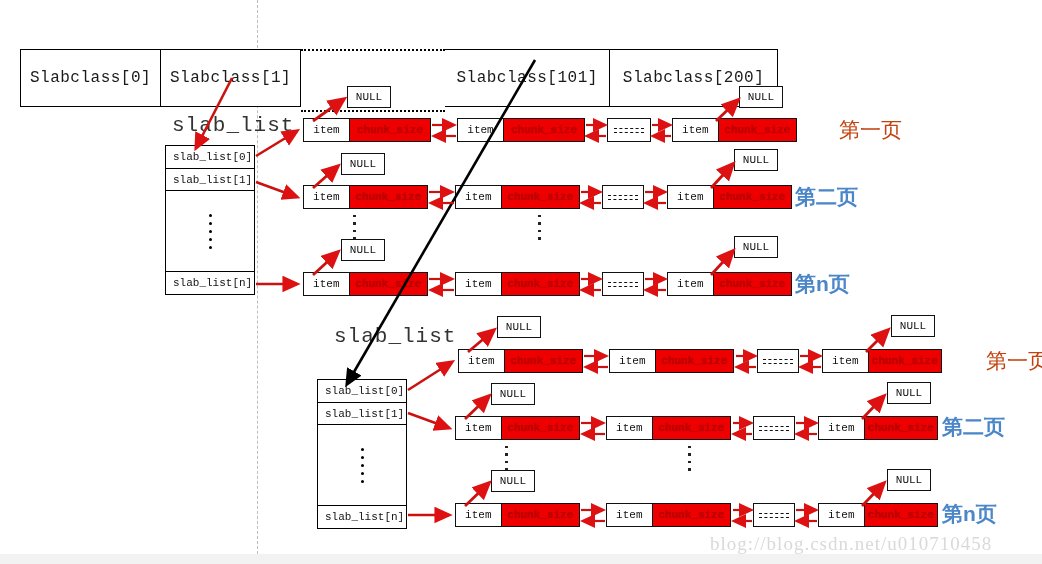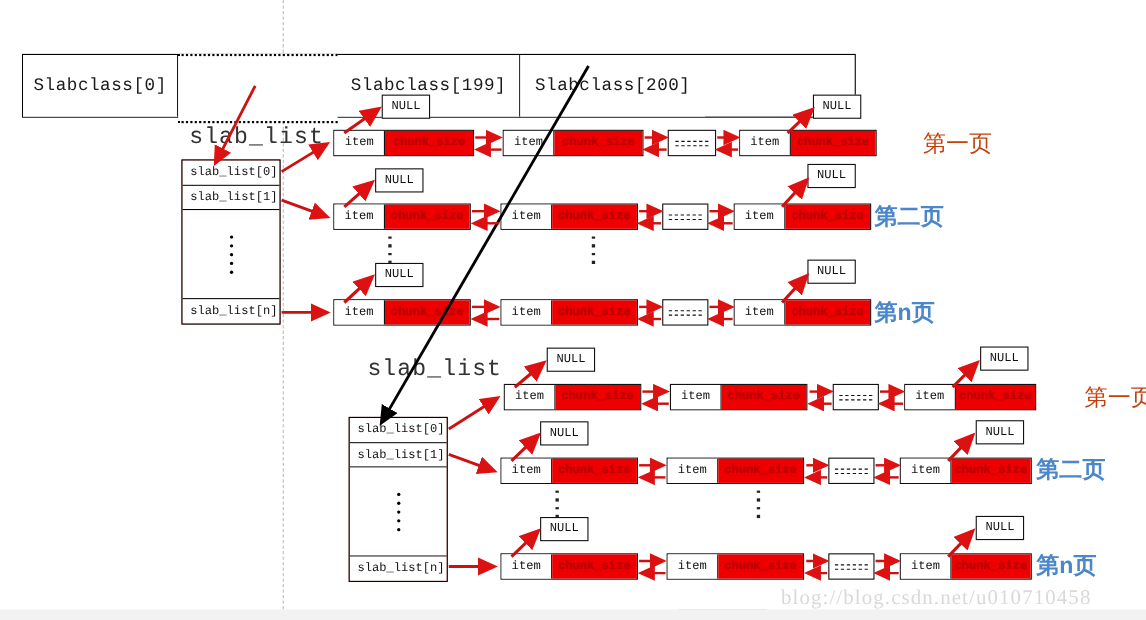--- a/index.html
+++ b/index.html
@@ -108,25 +108,28 @@
 <body>
 
 <div id="stage">
 
   <div class="vsep" style="left:257px;top:0px;height:564px;"></div>
 
   <div class="sc-table abs" style="left:20px;top:17px;width:758px;height:58px;margin-top:32px;">
     <div class="sc-cell" style="width:140px;">
       <span>Slabclass[0]</span>
     </div>
+    <div class="sc-cell" style="width:140px;">
+      <span>Slabclass[1]</span>
+    </div>
     <div class="sc-cell dotted" style="width:145px;">
       <span></span>
     </div>
     <div class="sc-cell" style="width:165px;">
-      <span>Slabclass[199]</span>
+      <span>Slabclass[101]</span>
     </div>
     <div class="sc-cell" style="width:168px;">
       <span>Slabclass[200]</span>
     </div>
   </div>
 
   <div class="sl-title" style="left:172px;top:114px;">slab_list</div>
 
   <div class="sl-table abs" style="left:165px;top:145px;width:90px;height:150px;">
     <div class="sl-cell" style="height:22px;">

